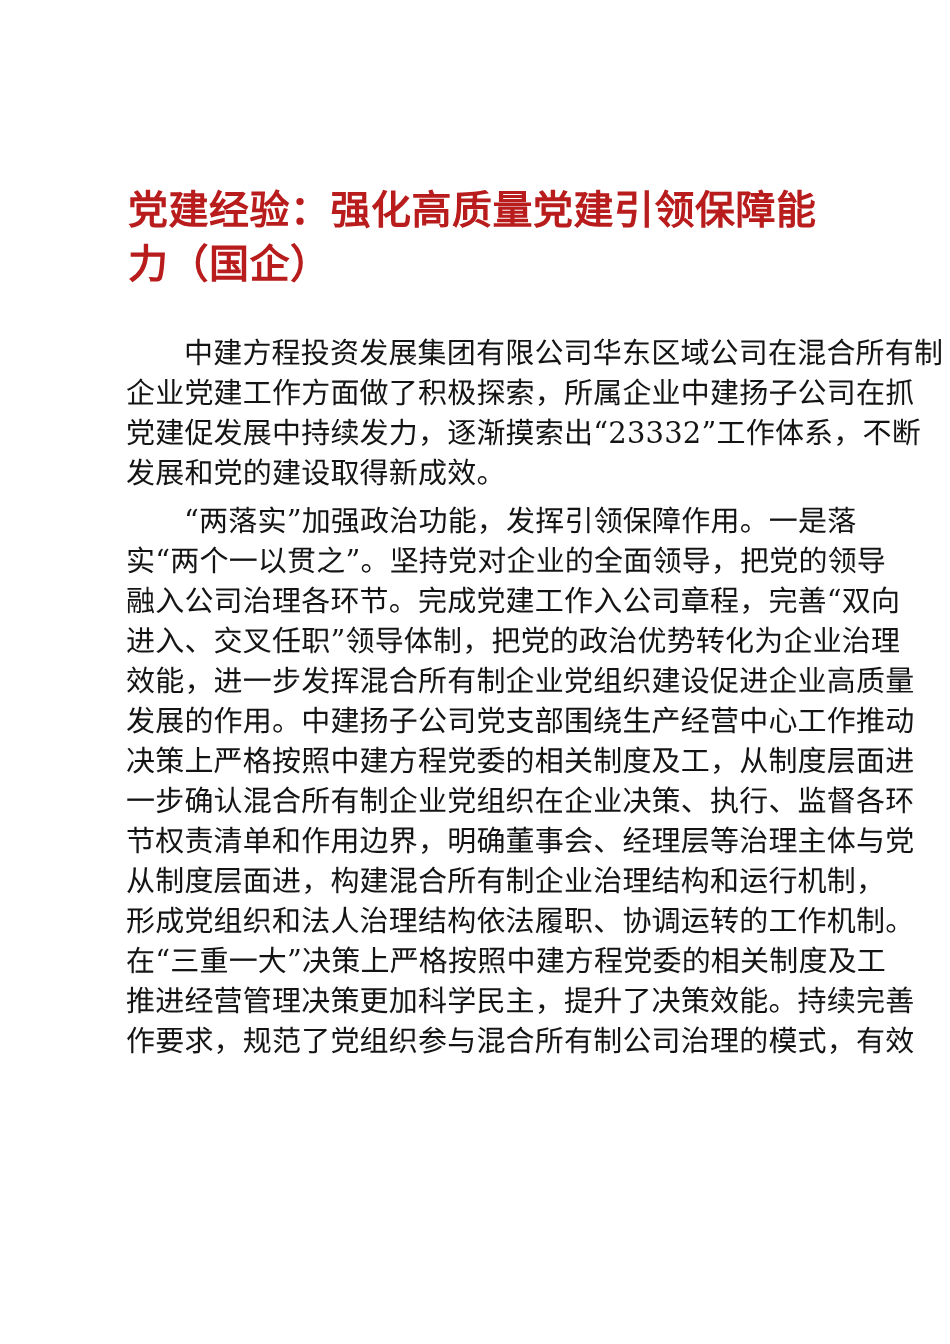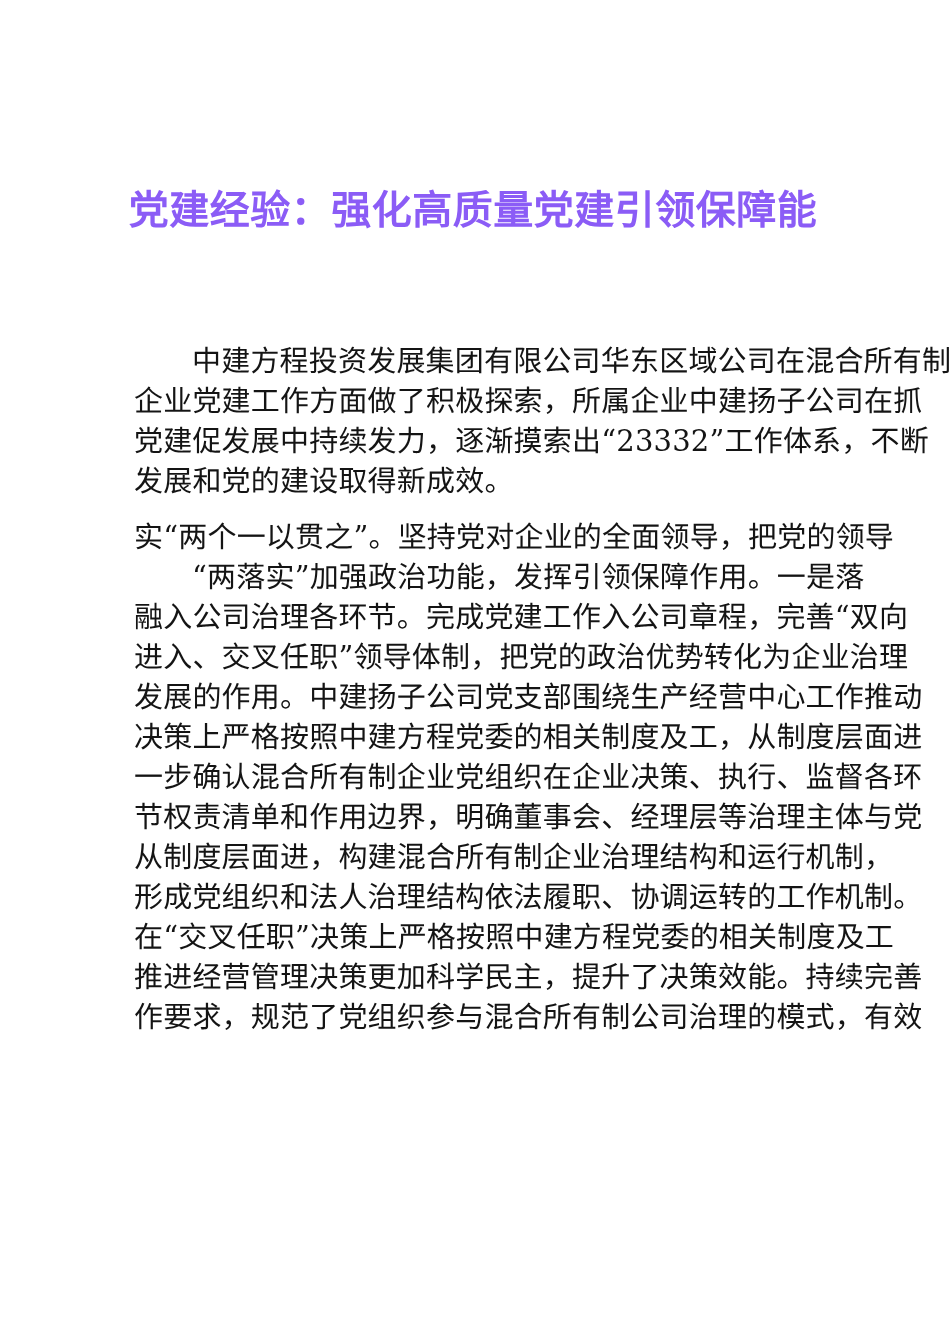--- a/index.html
+++ b/index.html
@@ -15,50 +15,49 @@
     height: 1344px;
     margin: 0 auto;
     background: #ffffff;
     overflow: hidden;
     box-sizing: border-box;
   }
 
   
   .doc-title {
     position: absolute;
-    left: 116px;
+    left: 128px;
     top: 156px;
     width: 714px;
-    text-align: center;
     font-family: "DejaVu Serif", "Liberation Serif", serif;
     font-weight: 700;
     font-size: 40px;
     line-height: 54px;
     letter-spacing: 0.5px;
-    color: #8b5cf6;
+    color: #b91c1c;
     word-break: break-all;
   }
   .doc-title .title-line {
     display: block;
     white-space: nowrap;
   }
 
   
   .doc-body {
     position: absolute;
     left: 118px;
     top: 325px;
     width: 716px;
     font-family: "DejaVu Serif", "Liberation Serif", serif;
     font-size: 29px;
     color: #111111;
   }
 
   .para {
-    margin: 16px;
+    margin: 8px;
     padding: 0;
   }
 
   .line {
     display: block;
     height: 40px;
     line-height: 40px;
     white-space: pre;
     font-size: 29px;
     letter-spacing: 0.2px;
@@ -69,39 +68,41 @@
     padding-left: 58px;
   }
 </style>
 </head>
 <body>
 
 <div class="page">
 
   <h1 class="doc-title">
       <span class="title-line">党建经验：强化高质量党建引领保障能</span>
+      <span class="title-line">力（国企）</span>
     </h1>
 
   <div class="doc-body">
       <div class="para">
         <span class="line indent">中建方程投资发展集团有限公司华东区域公司在混合所有制</span>
         <span class="line">企业党建工作方面做了积极探索，所属企业中建扬子公司在抓</span>
         <span class="line">党建促发展中持续发力，逐渐摸索出“23332”工作体系，不断</span>
         <span class="line">发展和党的建设取得新成效。</span>
       </div>
       <div class="para">
+        <span class="line indent">“两落实”加强政治功能，发挥引领保障作用。一是落</span>
         <span class="line">实“两个一以贯之”。坚持党对企业的全面领导，把党的领导</span>
-        <span class="line indent">“两落实”加强政治功能，发挥引领保障作用。一是落</span>
         <span class="line">融入公司治理各环节。完成党建工作入公司章程，完善“双向</span>
         <span class="line">进入、交叉任职”领导体制，把党的政治优势转化为企业治理</span>
+        <span class="line">效能，进一步发挥混合所有制企业党组织建设促进企业高质量</span>
         <span class="line">发展的作用。中建扬子公司党支部围绕生产经营中心工作推动</span>
         <span class="line">决策上严格按照中建方程党委的相关制度及工，从制度层面进</span>
         <span class="line">一步确认混合所有制企业党组织在企业决策、执行、监督各环</span>
         <span class="line">节权责清单和作用边界，明确董事会、经理层等治理主体与党</span>
         <span class="line">从制度层面进，构建混合所有制企业治理结构和运行机制，</span>
         <span class="line">形成党组织和法人治理结构依法履职、协调运转的工作机制。</span>
-        <span class="line">在“交叉任职”决策上严格按照中建方程党委的相关制度及工</span>
+        <span class="line">在“三重一大”决策上严格按照中建方程党委的相关制度及工</span>
         <span class="line">推进经营管理决策更加科学民主，提升了决策效能。持续完善</span>
         <span class="line">作要求，规范了党组织参与混合所有制公司治理的模式，有效</span>
       </div>
     </div>
 
 </div>
 
 </body></html>

